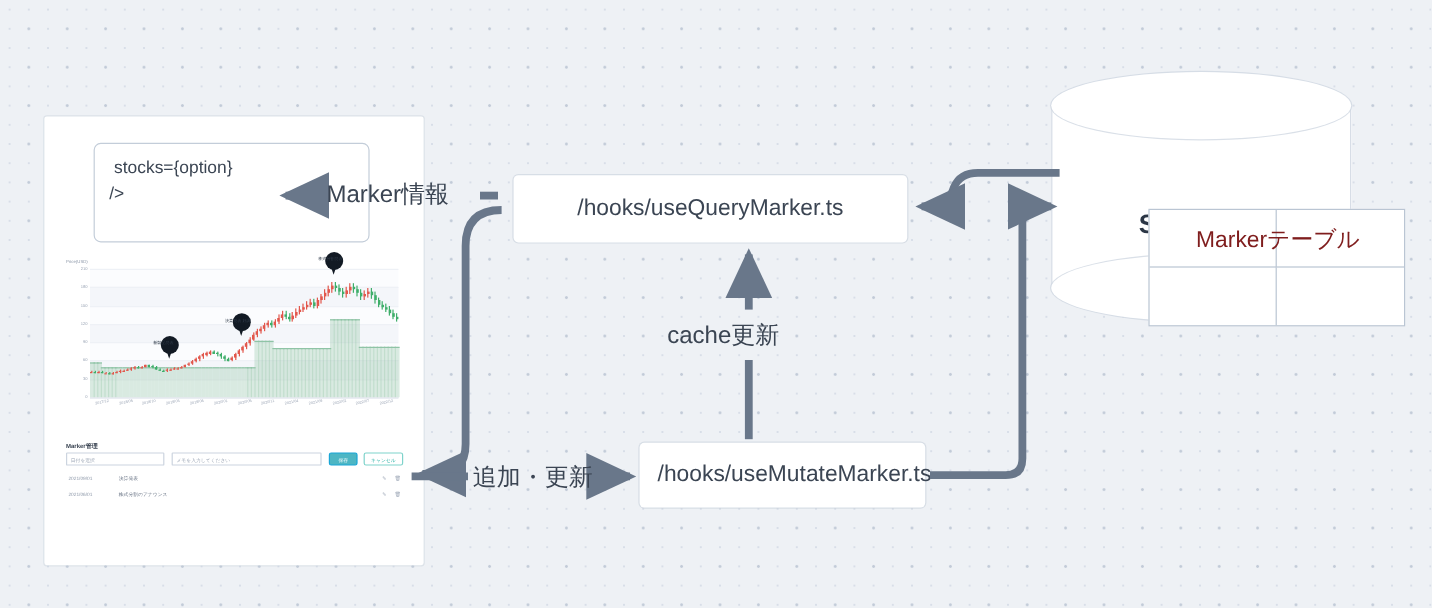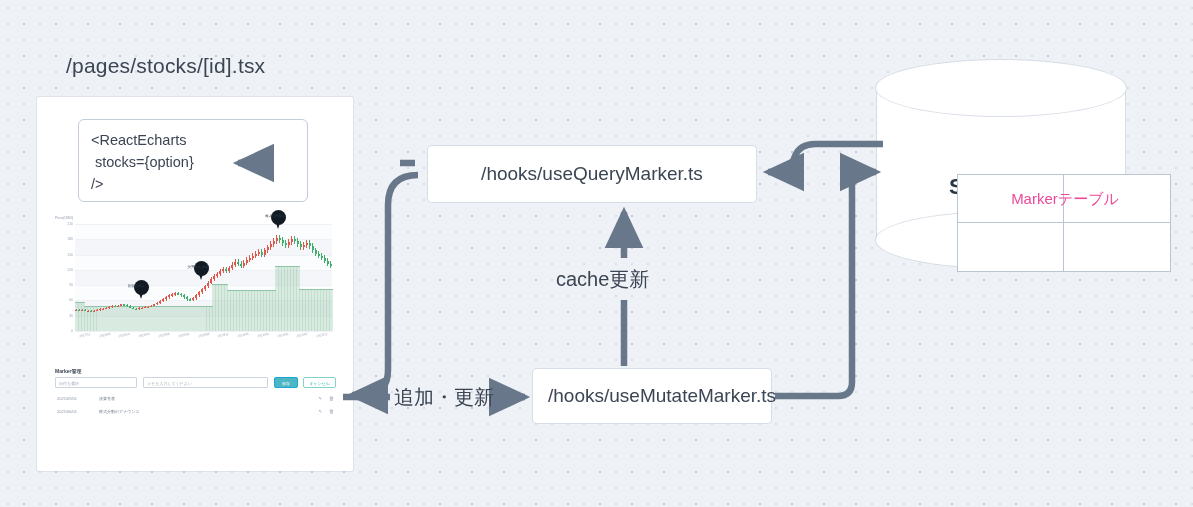--- a/index.html
+++ b/index.html
@@ -120,42 +120,40 @@
   #marker-table{
     left:957px;top:174px;width:214px;height:98px;
     background:#fff;border:1.4px solid #bac5d3;box-sizing:border-box;z-index:4;
     display:grid;grid-template-columns:1fr 1fr;grid-template-rows:1fr 1fr;
   }
   #marker-table .cell{border-right:1.4px solid #bac5d3;border-bottom:1.4px solid #bac5d3;}
   #marker-table .cell:nth-child(2),#marker-table .cell:nth-child(4){border-right:none;}
   #marker-table .cell:nth-child(3),#marker-table .cell:nth-child(4){border-bottom:none;}
   #mt-text{position:absolute;left:0;top:0;width:214px;height:49px;
            display:flex;align-items:center;justify-content:center;
-           font-size:15px;color:#ec4899;z-index:5;pointer-events:none;}
+           font-size:19px;color:#7f1d1d;z-index:5;pointer-events:none;}
 
   
   #wires{position:absolute;left:0;top:0;width:1193px;height:507px;pointer-events:none;}
 
   
   .edge-label{position:absolute;font-size:20px;color:#3b4553;white-space:nowrap;}
   #lbl-marker-info{left:272px;top:148px;}
   #lbl-cache{left:556px;top:266px;}
   #lbl-add-update{left:394px;top:384px;}
 </style>
 </head>
 <body>
 
 <div id="canvas">
 
-  <div class="abs" id="page-label">/pages/stocks/[id].tsx</div>
 
   <div class="abs" id="page-panel"></div>
 
   <div class="abs" id="code-box">
-    <div>&lt;ReactEcharts</div>
     <div> stocks={option}</div>
     <div>/&gt;</div>
   </div>
 
   <div class="abs" id="chart-mock">
     <div class="ylabel">Price(USD)</div>
     <div id="chart-plot">
         <div class="bandrow" style="top: 15.2857px; height: 15.2857px;"></div>
         <div class="bandrow" style="top: 45.8571px; height: 15.2857px;"></div>
         <div class="bandrow" style="top: 76.4286px; height: 15.2857px;"></div>
@@ -698,16 +696,17 @@
 
       <path d="M624,366 L624,300"></path>
       <path d="M624,258 L624,212" marker-end="url(#ah)"></path>
 
       <path d="M883,144 L815,144 Q800,144 795,156 Q790,172 775,172 L768,172" marker-end="url(#ah)"></path>
 
       <path d="M775,396 L838,396 Q852,396 852,382 L852,186 Q852,172 866,172 L876,172" marker-end="url(#ah)"></path>
     </g>
   </svg>
 
+  <div class="abs edge-label" id="lbl-marker-info">Marker情報</div>
   <div class="abs edge-label" id="lbl-cache">cache更新</div>
   <div class="abs edge-label" id="lbl-add-update">追加・更新</div>
 
 </div>
 
 </body></html>

